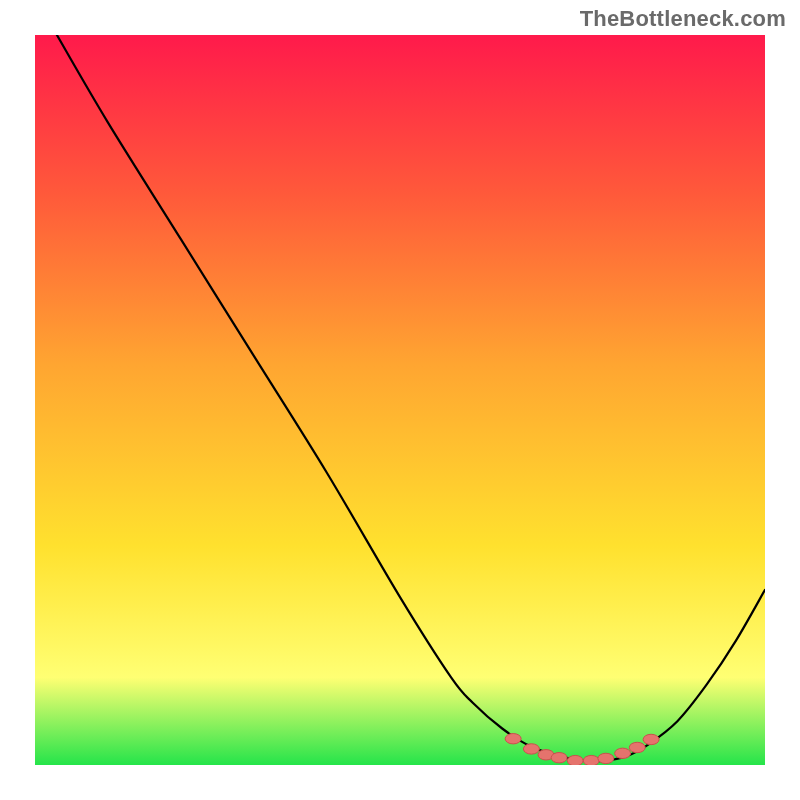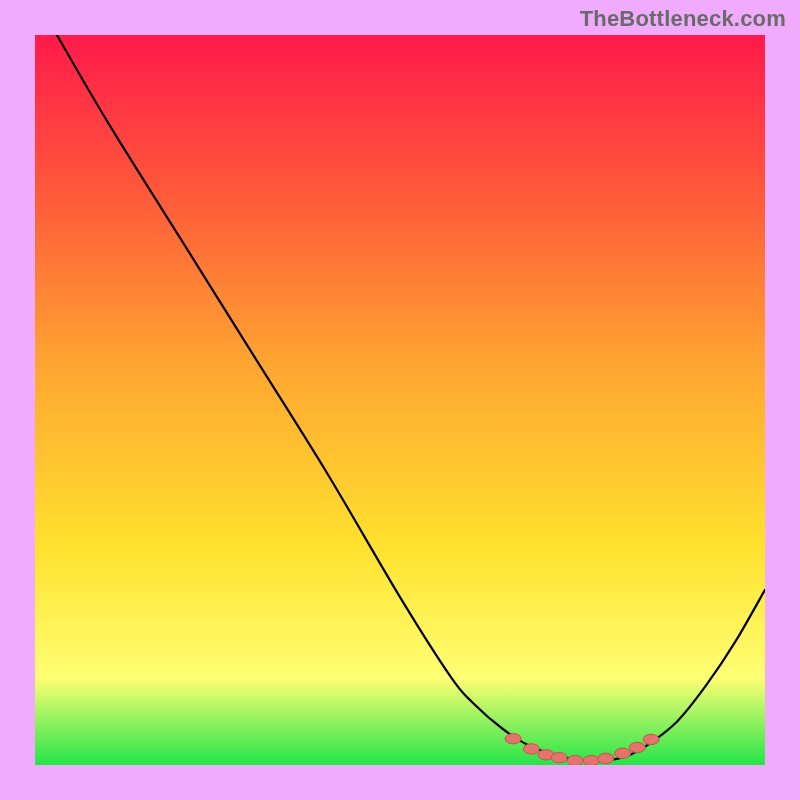--- a/index.html
+++ b/index.html
@@ -8,21 +8,21 @@
     width: 800px;
     height: 800px;
     background: #000000;
     font-family: Arial, Helvetica, sans-serif;
     overflow: hidden;
   }
   .outer {
     position: relative;
     width: 800px;
     height: 800px;
-    background: #f0abfc;
+    background: #ffffff;
   }
   .attribution {
     position: absolute;
     top: 6px;
     right: 14px;
     font-size: 22px;
     font-weight: 700;
     color: #6a6a6a;
     letter-spacing: 0.2px;
   }

